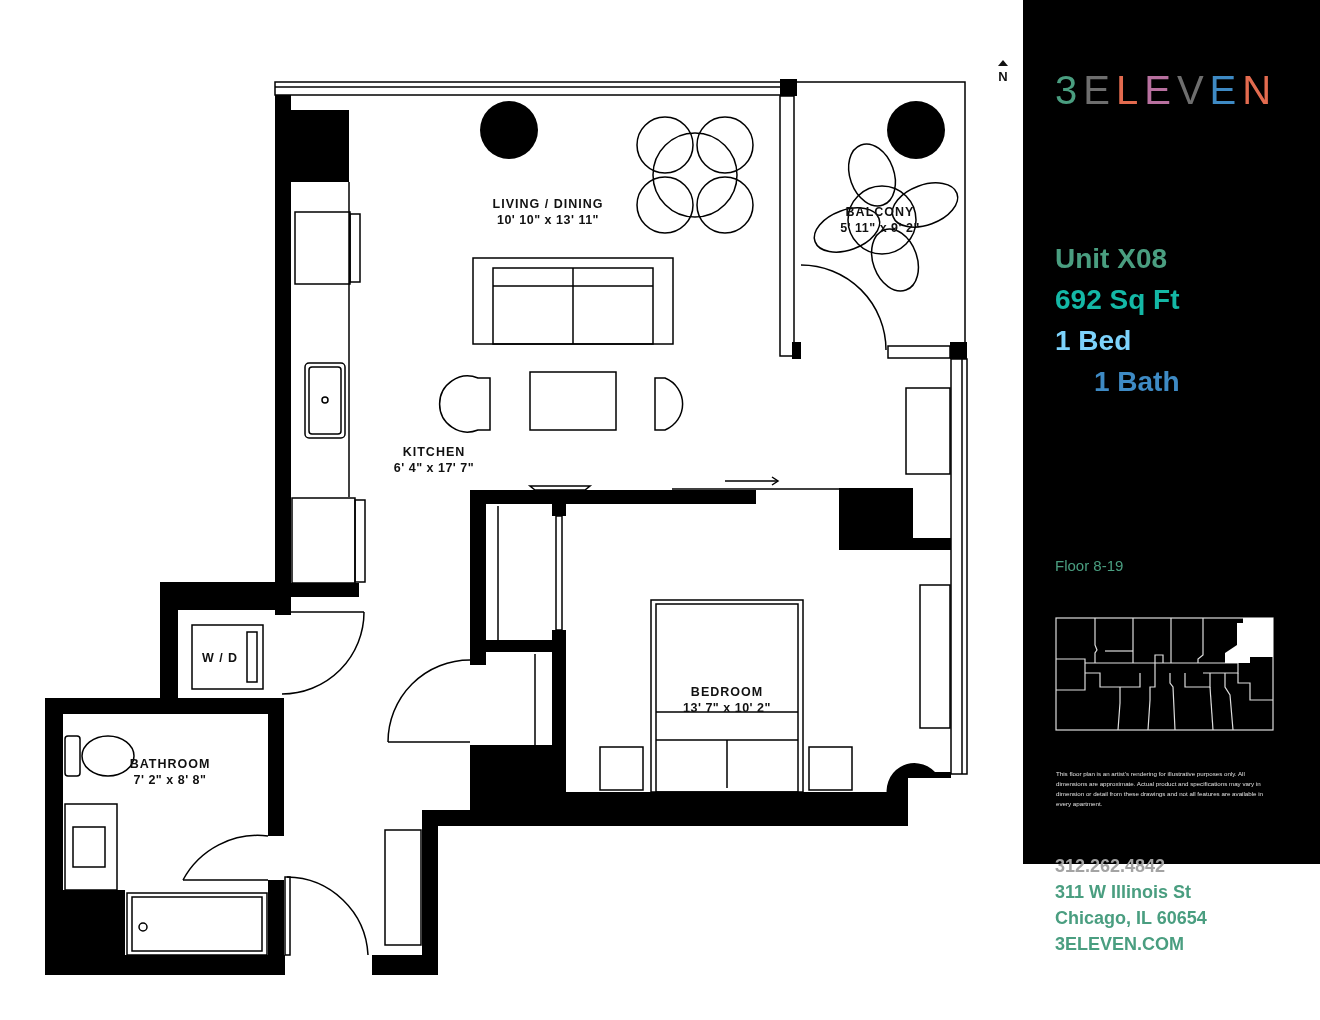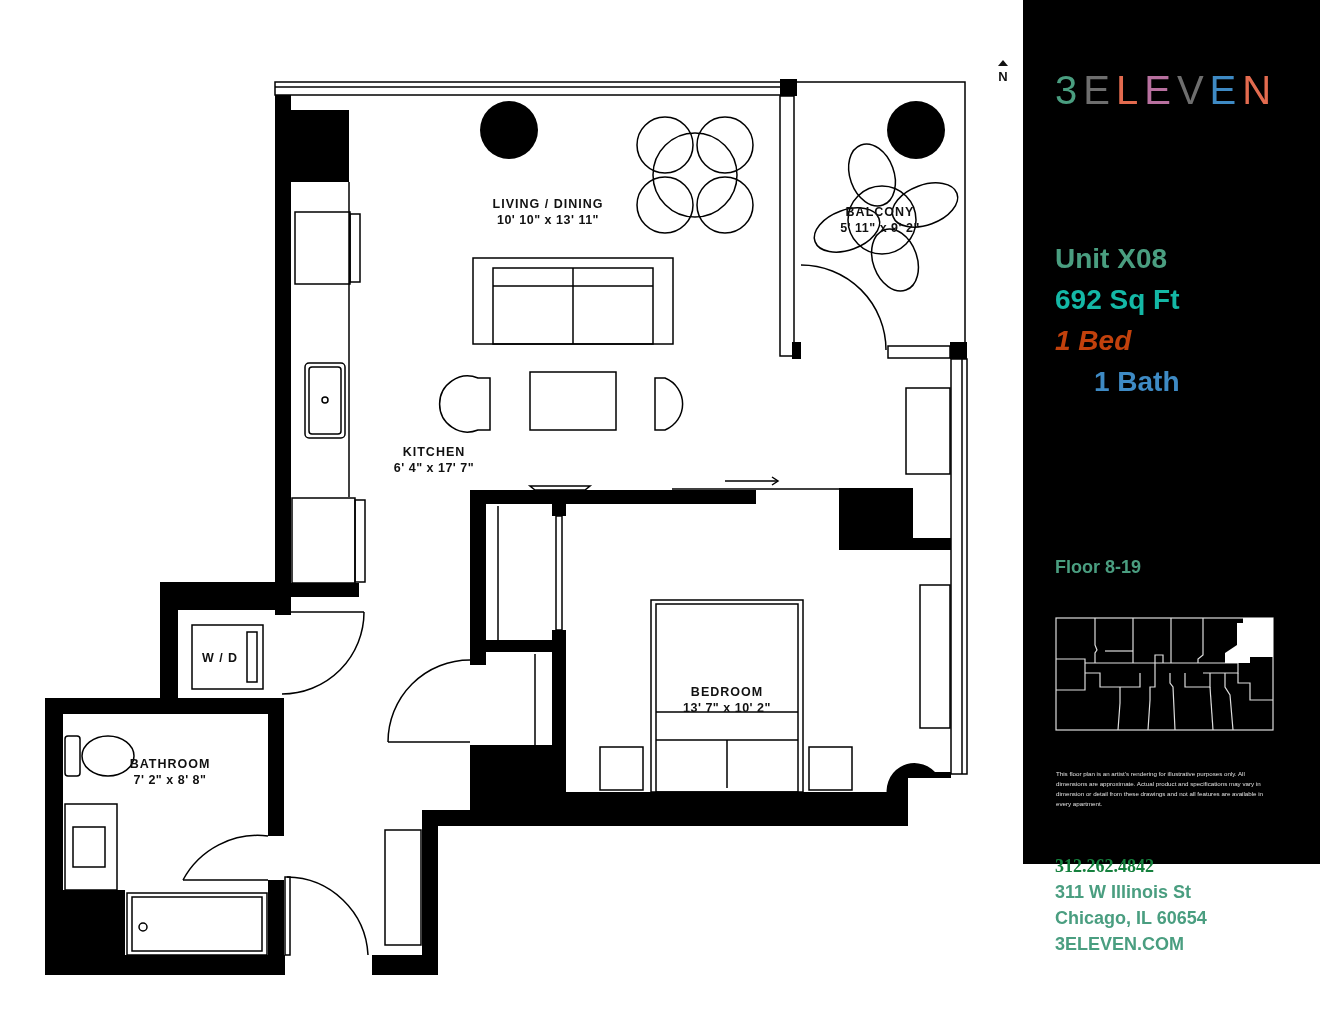--- a/index.html
+++ b/index.html
@@ -7,21 +7,21 @@
   #plan{position:absolute;left:0;top:0;width:1023px;height:1020px;}
   #plan svg{position:absolute;left:0;top:0;}
   .room-label{position:absolute;text-align:center;font-family:"Liberation Sans",sans-serif;font-weight:bold;font-size:12.5px;letter-spacing:1px;color:#111;line-height:16px;white-space:nowrap;transform:translateX(-50%);}
   .room-label .dim{letter-spacing:0.5px;}
   .north{position:absolute;left:995px;top:60px;width:16px;text-align:center;font-weight:bold;font-size:13px;color:#111;}
   .north .arrow{display:block;width:0;height:0;margin:0 auto 3px;border-left:5px solid transparent;border-right:5px solid transparent;border-bottom:6px solid #111;}
   #panel{position:absolute;left:1023px;top:0;width:297px;height:864px;background:#000;}
   .logo{position:absolute;left:32px;top:68px;font-family:"Liberation Sans",sans-serif;font-size:40px;font-weight:normal;letter-spacing:6px;line-height:44px;}
   .logo span{display:inline-block;}
   .stats{position:absolute;left:32px;top:238px;font-weight:bold;font-size:28px;line-height:41px;}
-  .floor{position:absolute;left:32px;top:557px;font-weight:bold;font-size:18px;}
+  .floor{position:absolute;left:32px;top:557px;font-weight:normal;font-size:15px;}
   .keyplan{position:absolute;left:32px;top:615px;}
   .disclaimer{position:absolute;left:33px;top:769px;width:215px;font-size:6.2px;line-height:10px;color:#e0e0e0;}
   .contact{position:absolute;left:32px;top:853px;font-weight:bold;font-size:18px;line-height:26px;}
 </style>
 </head>
 <body>
 
 <div id="plan">
   <svg width="1023" height="1020" viewBox="0 0 1023 1020">
     <g fill="#000">
@@ -195,21 +195,21 @@
 </div>
 
 <div id="panel">
   <div class="logo">
     <span style="color: rgb(74, 158, 128);">3</span><span style="color: rgb(110, 110, 110);">E</span><span style="color: rgb(227, 107, 79);">L</span><span style="color: rgb(184, 112, 159);">E</span><span style="color: rgb(110, 110, 110);">V</span><span style="color: rgb(62, 138, 196);">E</span><span style="color: rgb(227, 107, 79);">N</span>
   </div>
 
   <div class="stats">
     <div style="color: rgb(74, 158, 128);">Unit X08</div>
     <div style="color: #14b8a6;">692 Sq Ft</div>
-    <div style="color: #c2410c; font-style: italic;">1 Bed</div>
+    <div style="color: #7dd3fc;">1 Bed</div>
     <div style="color: rgb(62, 138, 196); text-align: right;">1 Bath</div>
   </div>
 
   <div class="floor" style="color: rgb(74, 158, 128);">Floor 8-19</div>
 
   <div class="keyplan">
     <svg width="220" height="116" viewBox="0 0 220 116">
       <g fill="none" stroke="#ddd" stroke-width="1.2">
         <rect x="1" y="3" width="217" height="112"></rect>
         <polyline points="40,3 40,30 42,35 40,38 40,48"></polyline>
@@ -229,18 +229,18 @@
         <polyline points="183,58 183,68 195,68 195,85 218,85"></polyline>
         <polyline points="100,58 100,40 108,40 108,48"></polyline>
       </g>
       <path d="M188,3 L218,3 L218,42 L195,42 L195,48 L170,48 L170,38 L182,30 L182,8 L188,8 Z" fill="#fff"></path>
     </svg>
   </div>
 
   <div class="disclaimer">This floor plan is an artist's rendering for illustrative purposes only. All dimensions are approximate. Actual product and specifications may vary in dimension or detail from these drawings and not all features are available in every apartment.</div>
 
   <div class="contact">
-    <div style="color: #15803d; font-family: Liberation Serif, serif;">312.262.4842</div>
+    <div style="color: #a3a3a3;">312.262.4842</div>
     <div style="color: rgb(74, 158, 128);">311 W Illinois St</div>
     <div style="color: rgb(74, 158, 128); text-align: right;">Chicago, IL 60654</div>
     <div style="color: rgb(74, 158, 128);">3ELEVEN.COM</div>
   </div>
 </div>
 
 </body></html>

